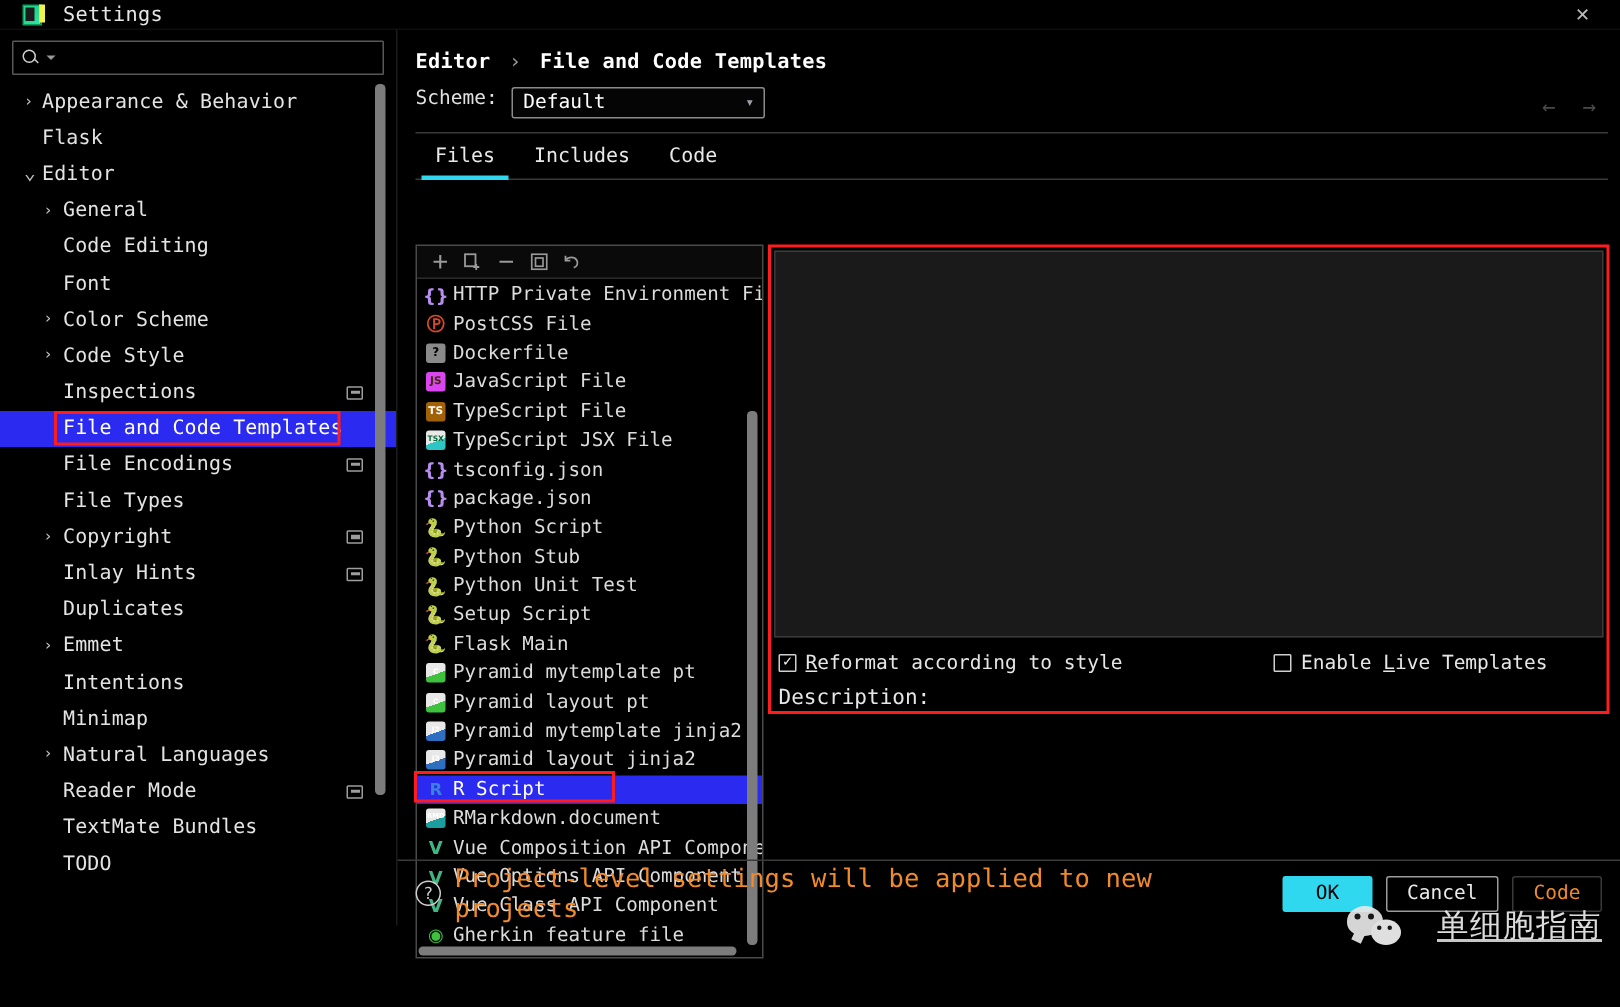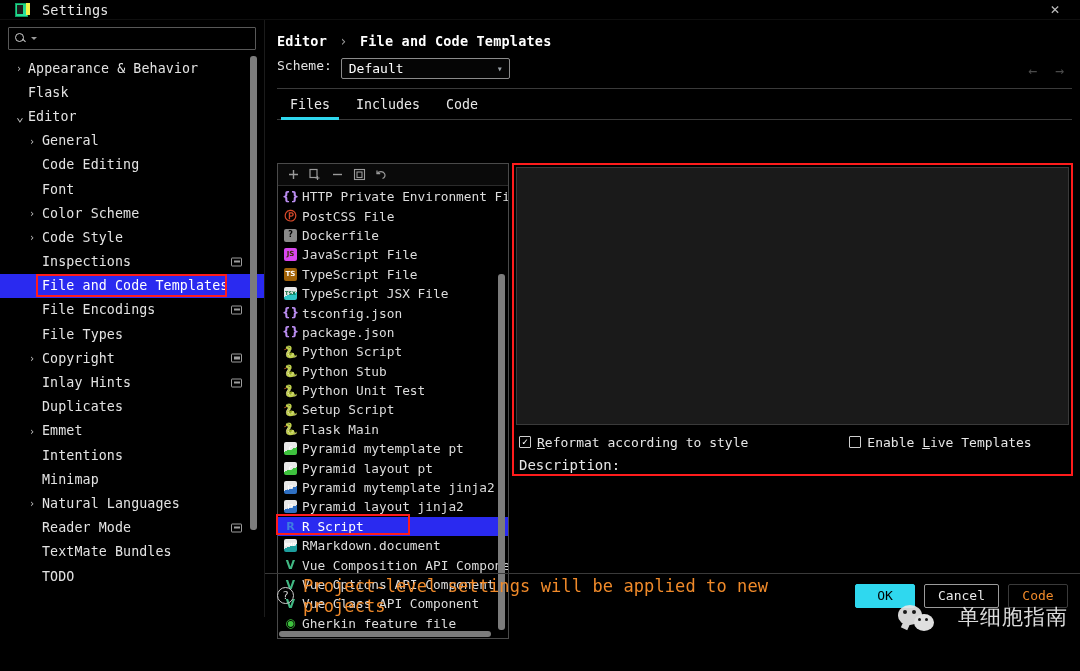--- a/index.html
+++ b/index.html
@@ -280,22 +280,22 @@
     cursor: pointer; border-radius: 2px;
     font-family: "DejaVu Sans Mono", monospace;
   }
   .btn.ok { background: #2fd8ef; color: #000; border: 1px solid #2fd8ef; }
   .btn.cancel { background: #000; color: #eaeaea; border: 1px solid #9b9b9b; }
   .btn.apply { background: #000; color: #f08a2a; border: 1px solid #3a3a3a; }
 
   
   .watermark {
     position: absolute; right: 12px; bottom: 40px;
-    display: flex; align-items: flex-end; gap: 24px;
-    opacity: .92; pointer-events: none; z-index: 30;
+    display: flex; align-items: center; gap: 24px;
+    opacity: .92; pointer-events: none; z-index: 30; text-decoration: underline;
   }
   .wechat-logo { position: relative; width: 36px; height: 26px; flex: none; }
   .wechat-logo .b1 {
     position: absolute; left: 0; top: 0; width: 24px; height: 20px;
     background: #e8e8e8; border-radius: 50% 50% 50% 45%;
   }
   .wechat-logo .b1::after {
     content:""; position:absolute; left:4px; bottom:-4px; width:7px; height:7px;
     background:#e8e8e8; transform: rotate(25deg);
   }

